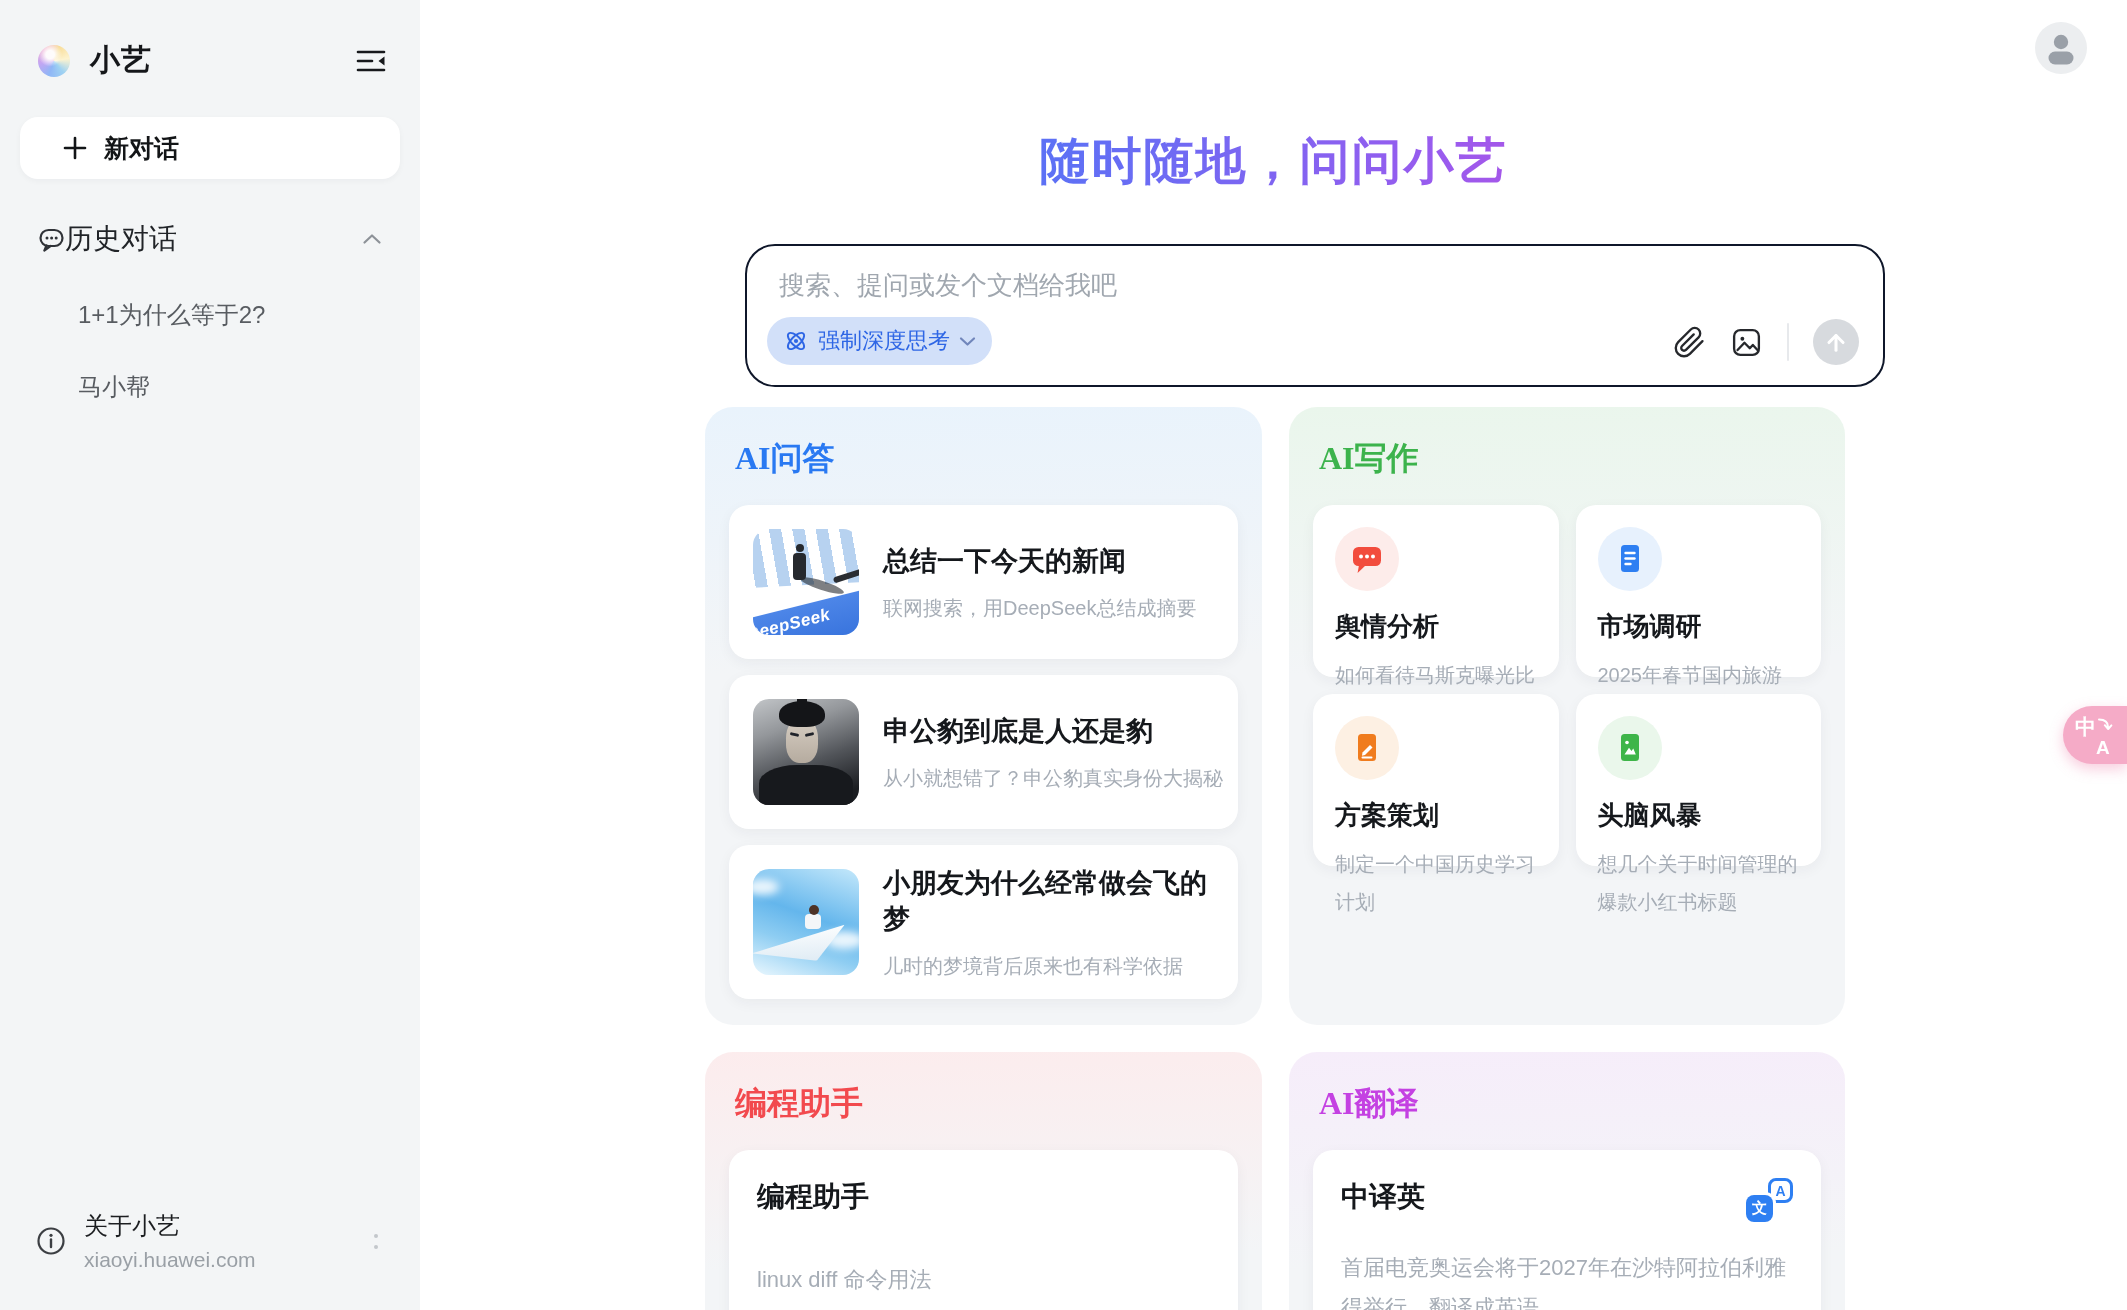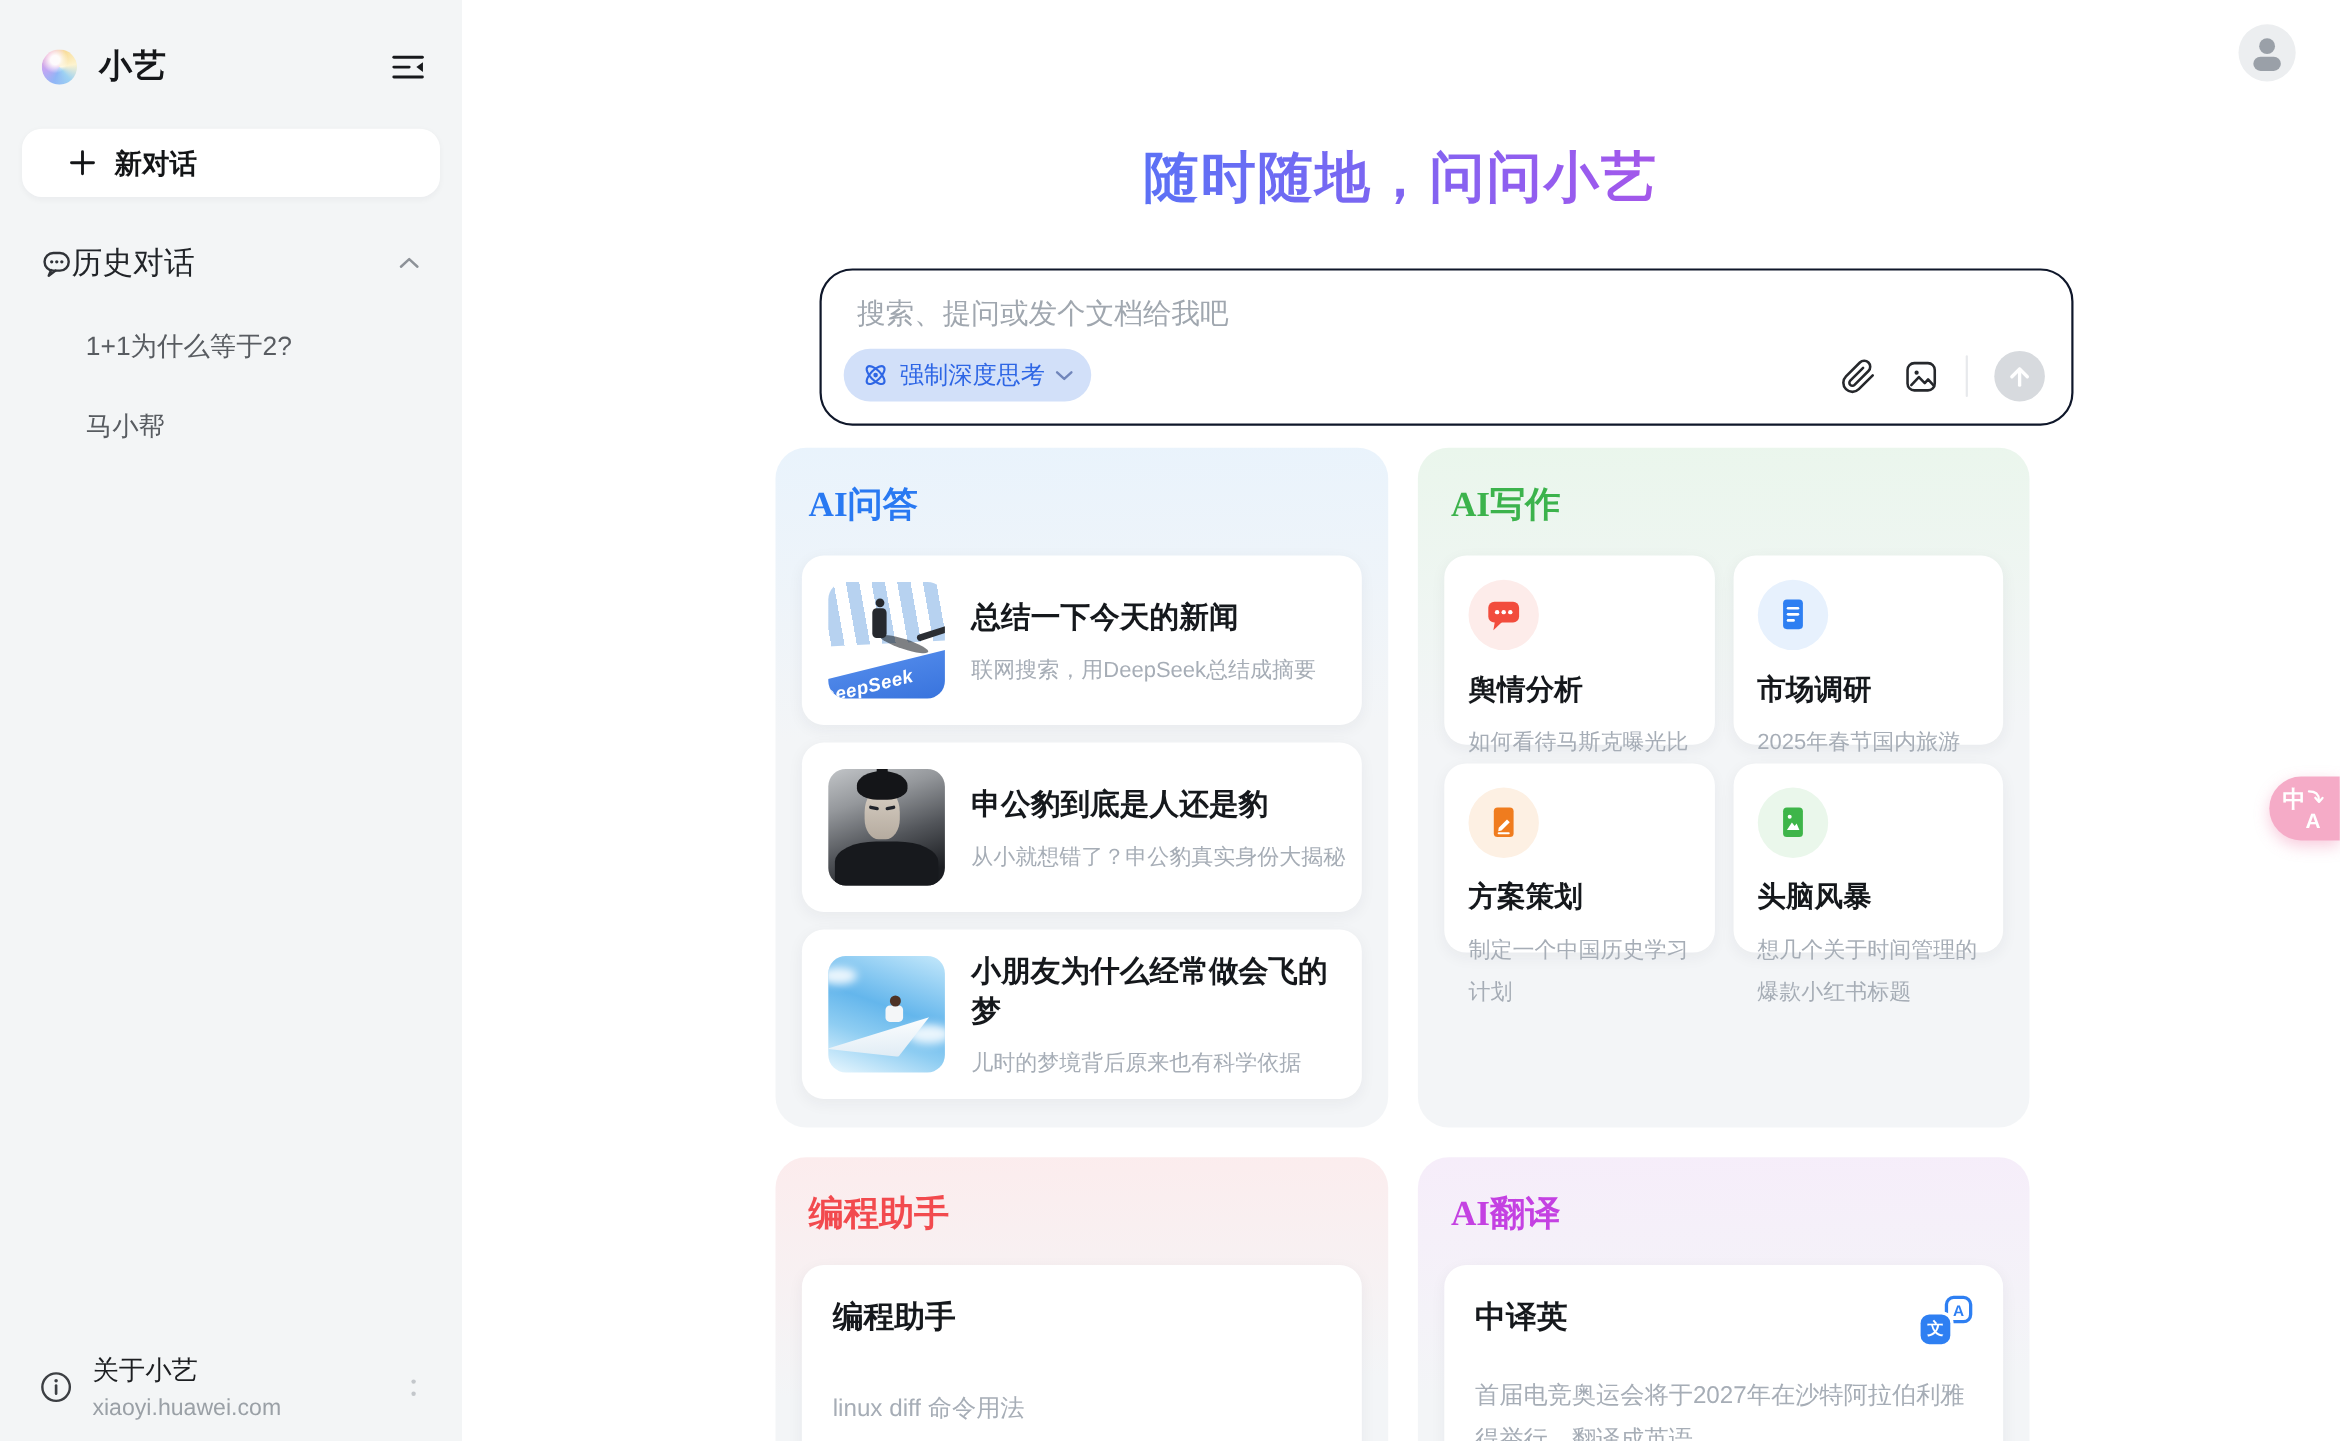--- a/index.html
+++ b/index.html
@@ -18,21 +18,21 @@
   .sb-collapse { margin-left:auto; cursor:pointer; display:flex; }
   .new-chat { margin:36px 20px 0 20px; height:62px; background:#fff; border:none;
               border-radius:18px; display:flex; align-items:center; padding:0 26px;
               box-shadow:0 2px 6px rgba(20,30,50,.04); cursor:pointer; }
   .new-chat span { font-size:25px; font-weight:800; color:#131517; margin-left:16px; font-family:inherit; }
   .hist-header { margin:34px 28px 0 28px; display:flex; align-items:center; padding:0 10px; height:52px; }
   .hist-header > span { font-size:28px; color:#212428; }
   .hist-chevron { margin-left:auto; display:flex; }
   .hist-list { margin-top:14px; }
   .hist-item { padding:20px 20px 20px 78px; font-size:24px; color:#585c61; cursor:pointer; }
-  .sb-footer { margin-top:auto; display:flex; align-items:center; padding:0 36px 18px 36px; }
+  .sb-footer { margin-top:auto; display:flex; align-items:center; padding:0 36px 38px 36px; }
   .sb-footer .texts { margin-left:18px; }
   .about-label { font-size:24px; color:#1c1e21; }
   .about-domain { font-size:21px; color:#9aa0a6; margin-top:6px; }
   .kebab { margin-left:auto; display:flex; flex-direction:column; gap:7px; padding:6px; cursor:pointer; }
   .kebab i { width:4px; height:4px; border-radius:50%; background:#c3c7cb; }
 
   
   .main { position:absolute; left:420px; top:0; right:0; bottom:0; background:#fff; }
   .avatar { position:absolute; top:22px; right:40px; width:52px; height:52px;
             border-radius:50%; background:#eceef0; display:grid; place-items:center; cursor:pointer; }

